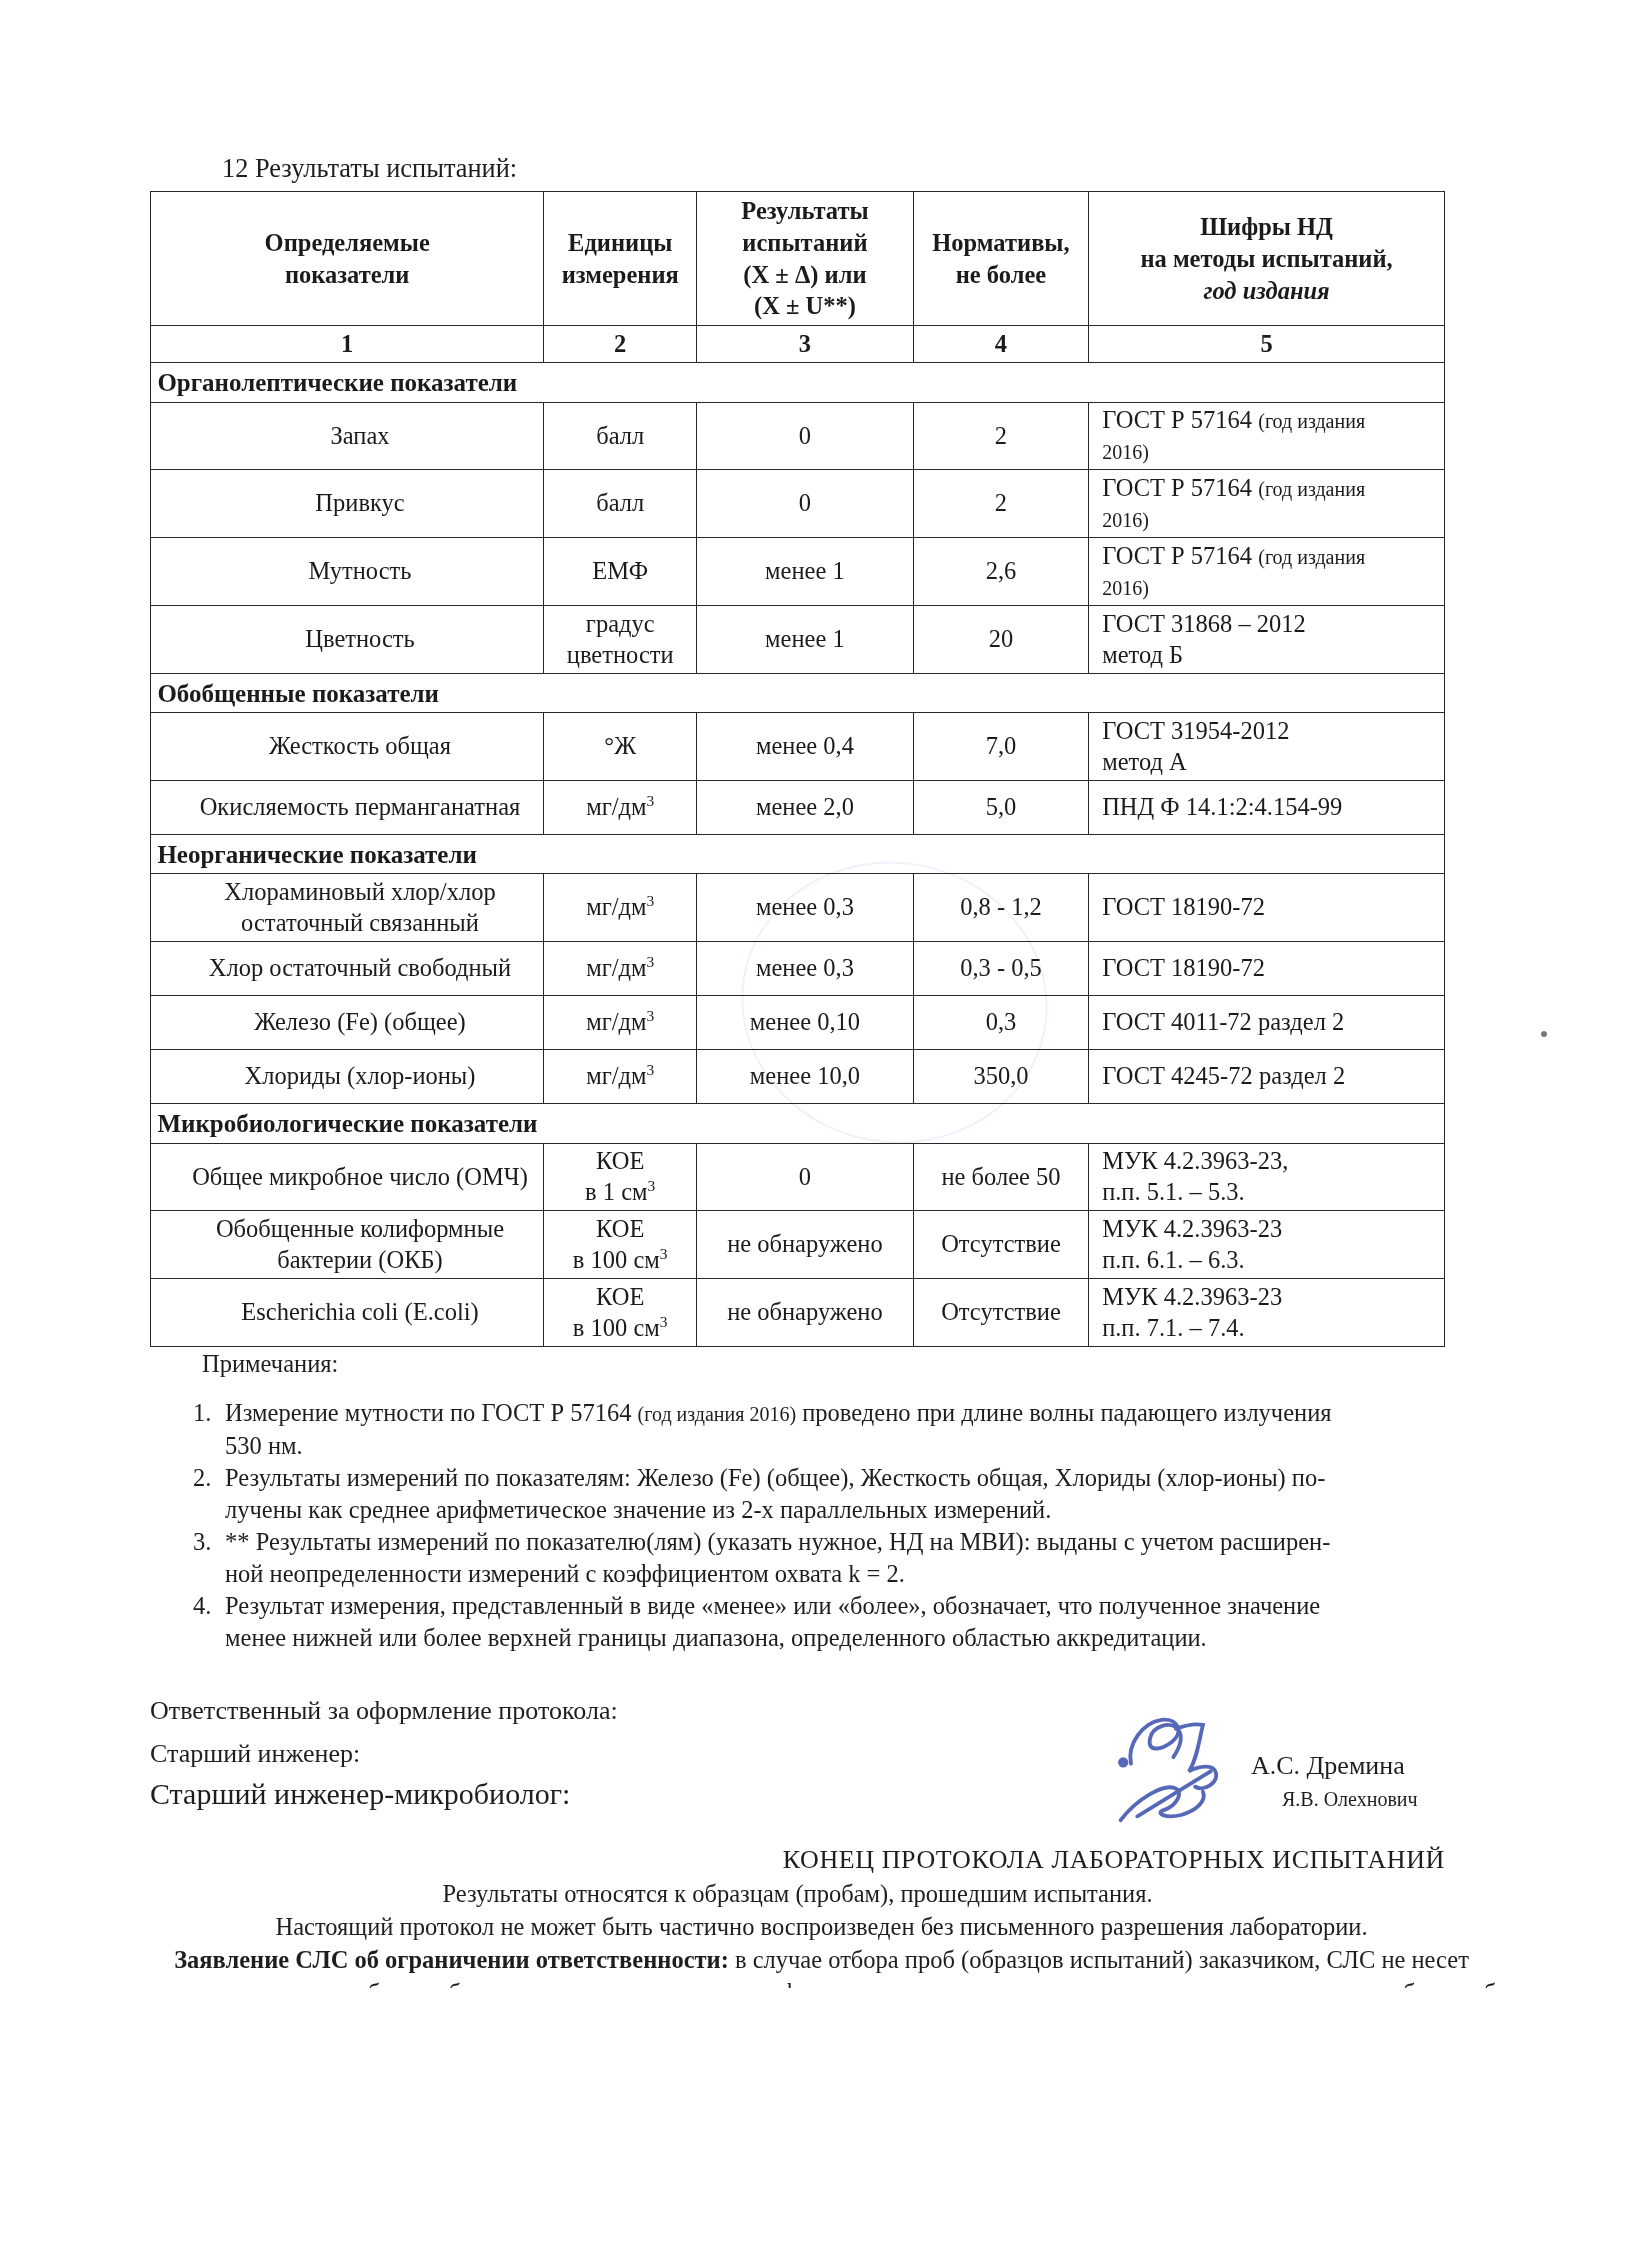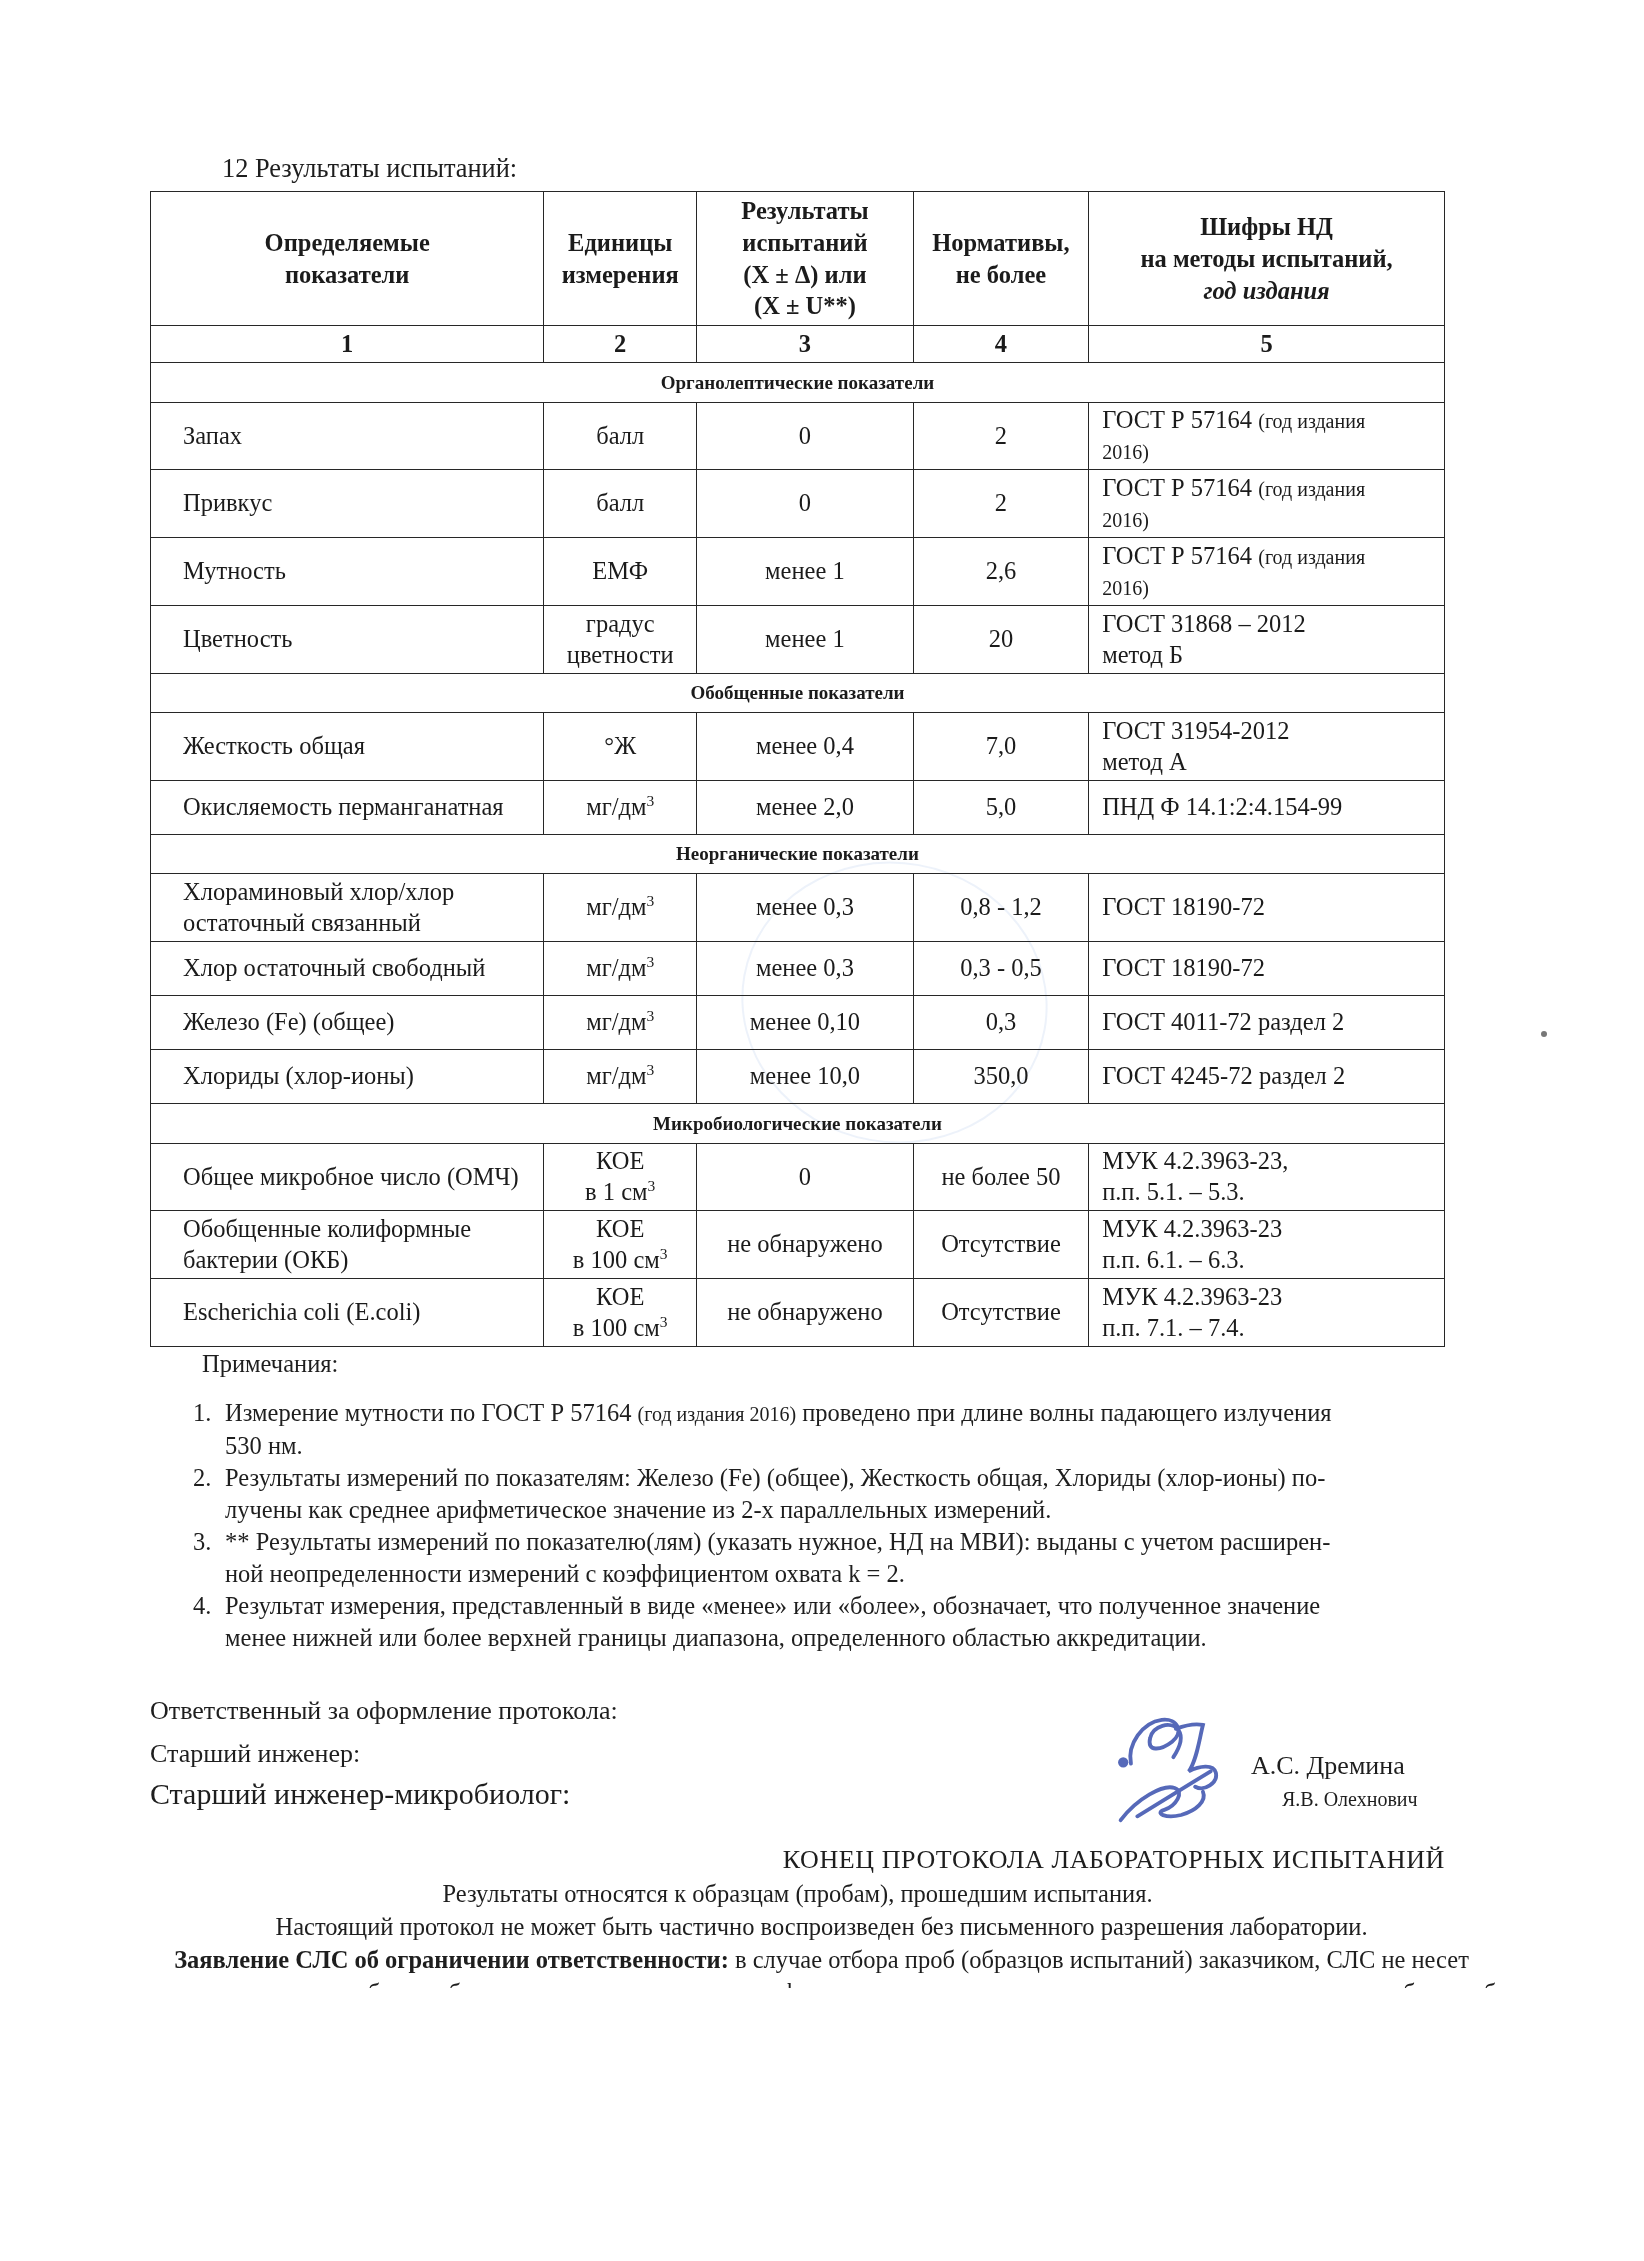--- a/index.html
+++ b/index.html
@@ -25,23 +25,23 @@
   .tbl th,.tbl td{
     border:1.9px solid #272727;
     vertical-align:middle;
     padding:2.6px 6.4px;
     line-height:1.26;
     overflow:hidden;
   }
   .tbl th{font-weight:bold;text-align:center;height:128px;line-height:1.3;}
   .tbl th i{font-weight:bold;}
   tr.nums td{font-weight:bold;text-align:center;height:31px;}
-  tr.band td{font-weight:bold;text-align:center;height:33px;font-size:19px;}
+  tr.band td{font-weight:bold;height:33px;font-size:25px;}
   tr.data{height:54px;}
-  td.a{text-align:left;padding-left:32px;}
+  td.a{text-align:center;padding-left:32px;}
   td.m{text-align:left;padding-left:13px;}
   td.ctr{text-align:center;}
   .sm{font-size:20px;}
   sup{font-size:15.5px;line-height:0;vertical-align:super;}
 
   
   .notes{left:150px;top:1350px;width:1297px;font-size:24.5px;}
   .notes-label{margin-left:52px;}
   .notes-list{margin:19.3px 0 0 0;padding:0;list-style:none;}
   .notes-list li{display:flex;line-height:32px;}

